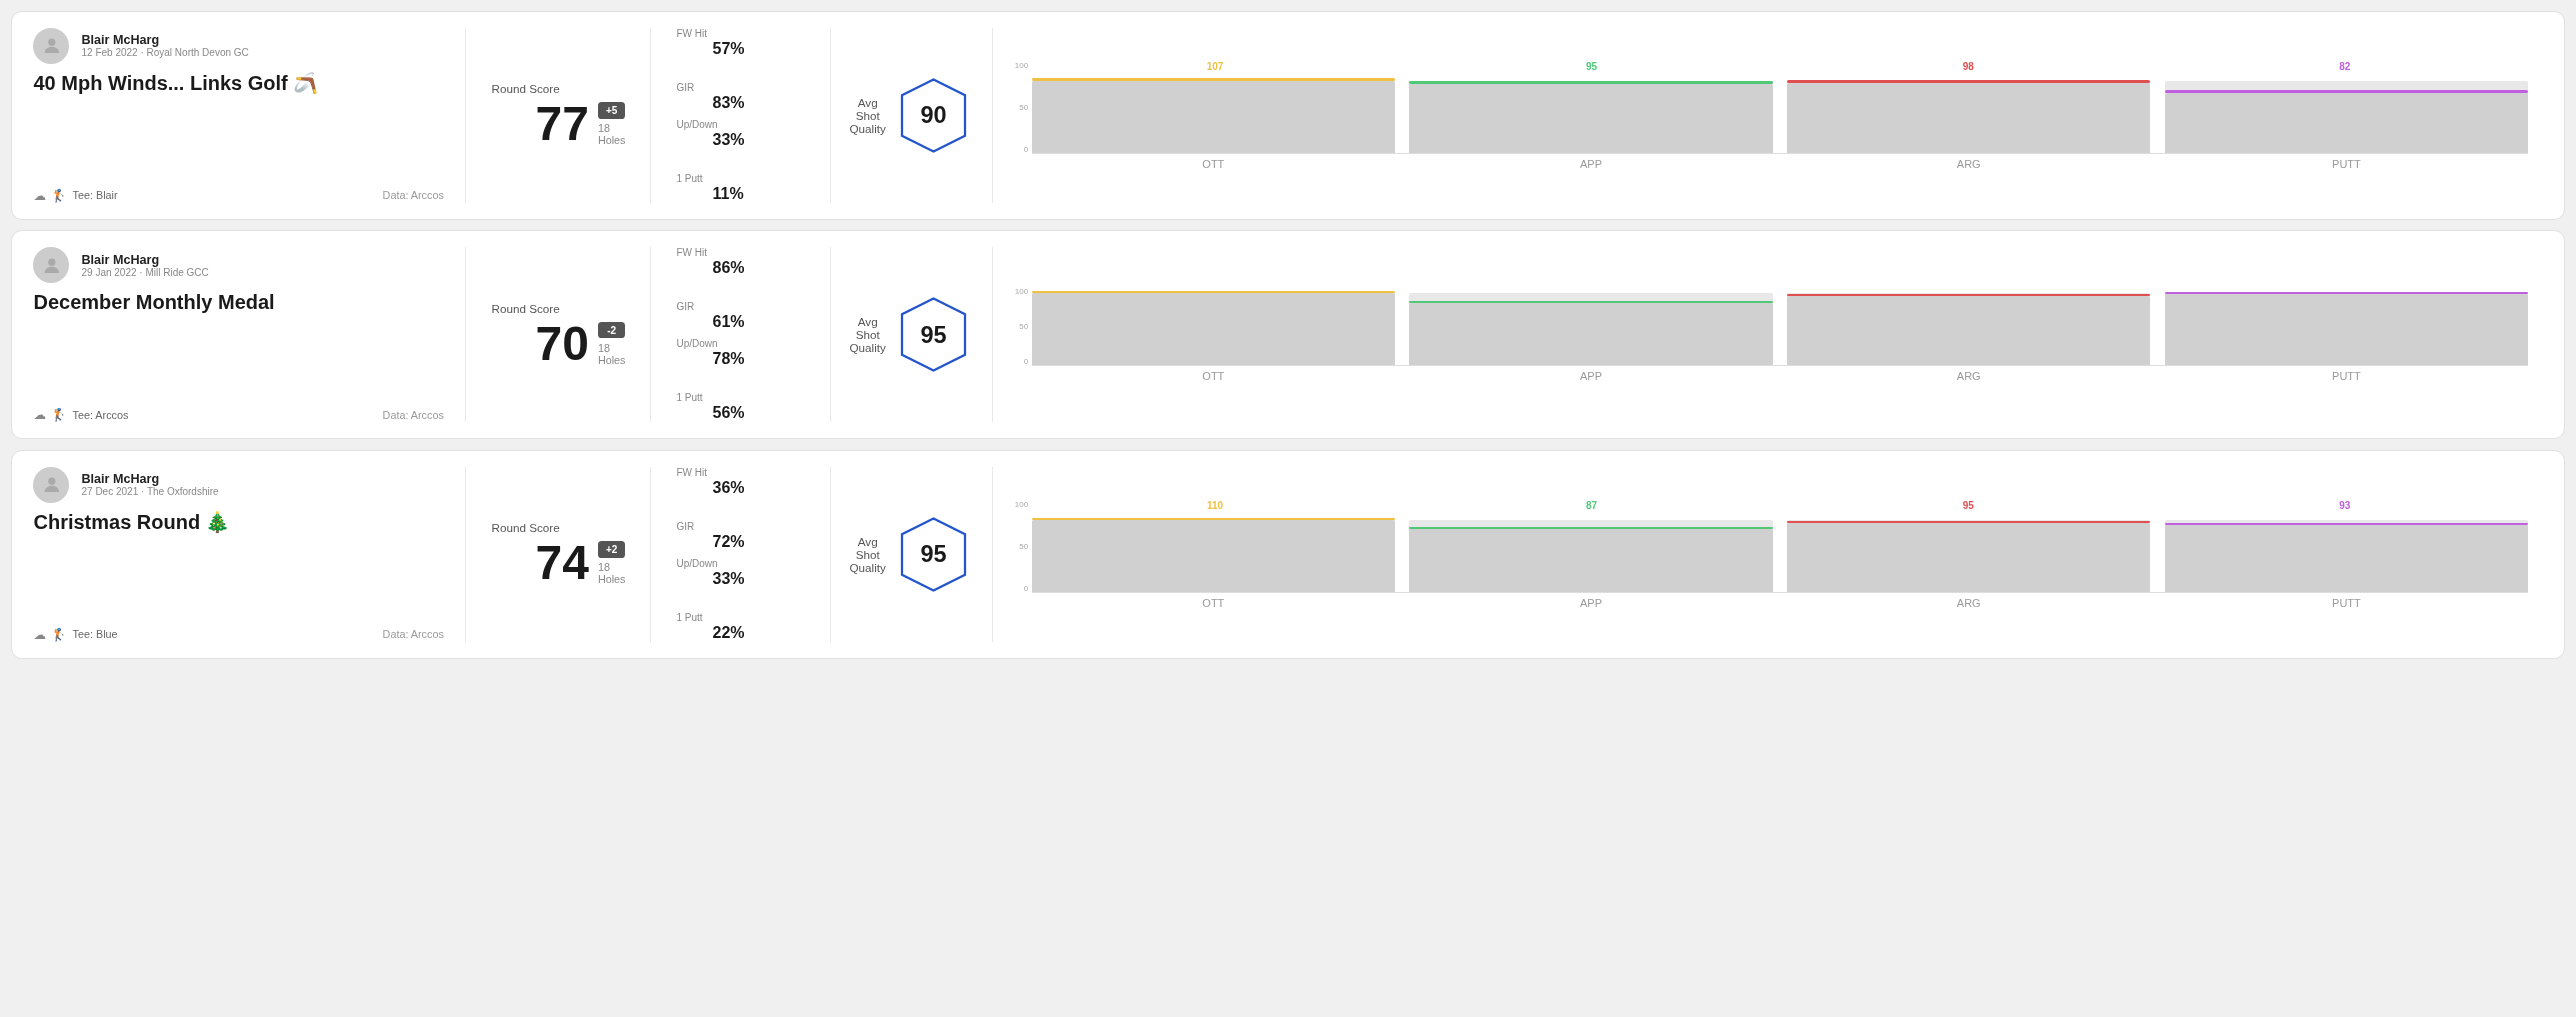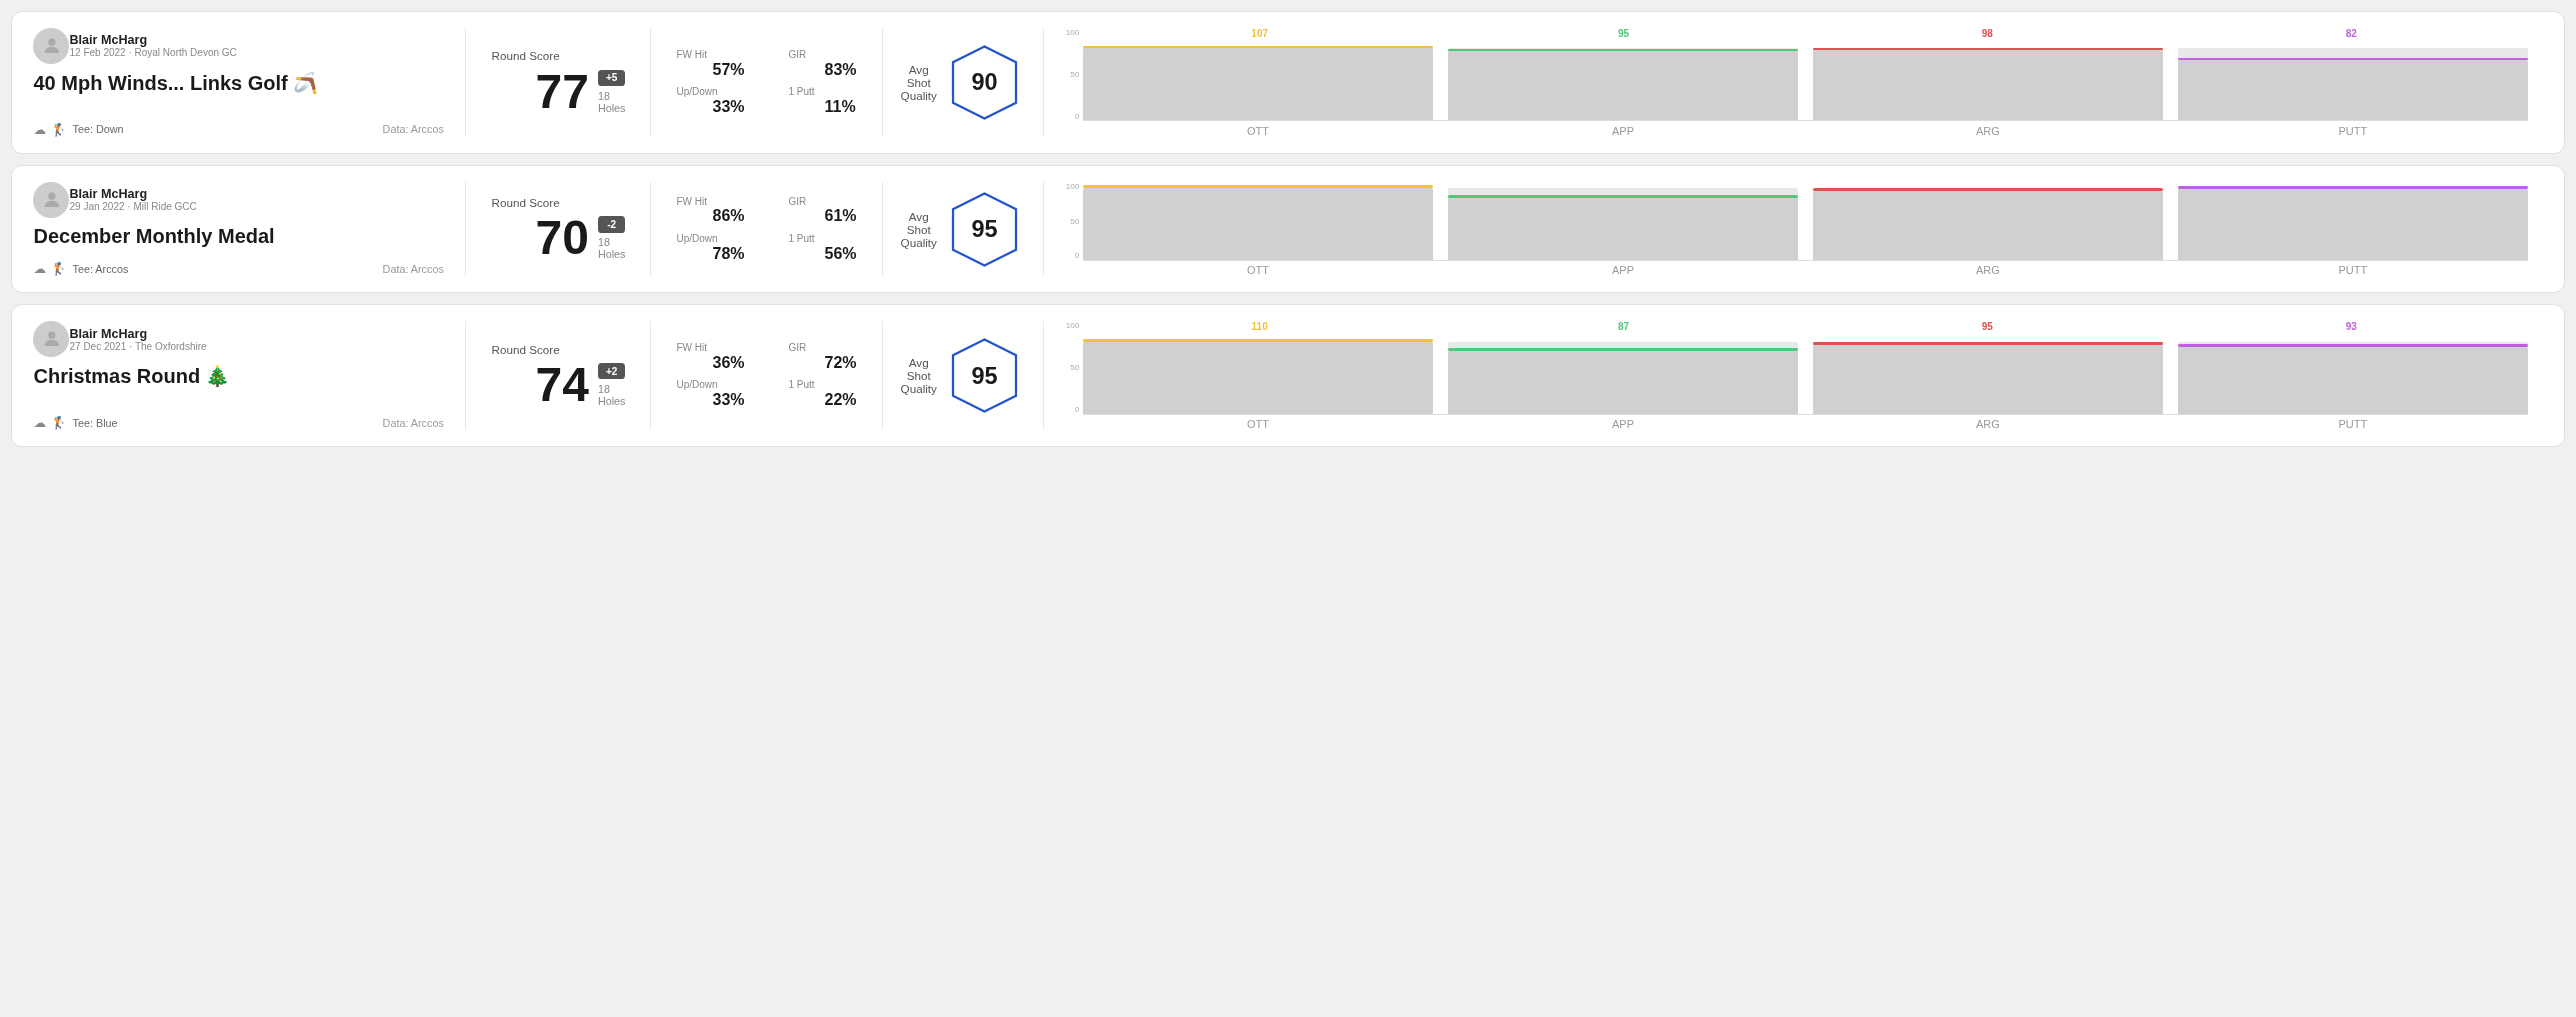--- a/index.html
+++ b/index.html
@@ -27,21 +27,21 @@
       display: flex;
       flex-direction: column;
       justify-content: space-between;
       padding-right: 21.7px;
       border-right: 0.9px solid #e8e8e8;
     }
 
     .player-header {
       display: flex;
       align-items: center;
-      gap: 0;
+      gap: 12px;
       margin-bottom: 7.2px;
     }
 
     .avatar {
       width: 36px;
       height: 36px;
       border-radius: 50%;
       background: #ccc;
       display: flex;
       align-items: center;
@@ -150,21 +150,22 @@
       display: flex;
       flex-direction: column;
       justify-content: center;
       padding: 0 25px;
       border-right: 0.9px solid #e8e8e8;
       gap: 7.2px;
     }
 
     .stat-row {
       display: flex;
-      gap: 44px;
+      gap: 24px;
+      flex-direction: column;
     }
 
     .stat-item {
       display: flex;
       flex-direction: column;
       gap: 0.9px;
     }
 
     .stat-item-label {
       font-size: 10px;
@@ -312,21 +313,21 @@
             <div class="player-name">Blair McHarg</div>
             <div class="player-sub">12 Feb 2022 · Royal North Devon GC</div>
           </div>
         </div>
         <div class="round-title">40 Mph Winds... Links Golf 🪃</div>
       </div>
       <div class="card-footer">
         <div class="tee-info">
           <span class="tee-icon">☁</span>
           <span class="tee-icon">🏌</span>
-          <span>Tee: Down</span>
+          <span>Tee: Blair</span>
         </div>
         <div class="data-source">Data: Arccos</div>
       </div>
     </div>
 
     <div class="card-score">
       <div class="score-label">Round Score</div>
       <div class="score-row">
         <div class="score-number">77</div>
         <div class="score-badge">

